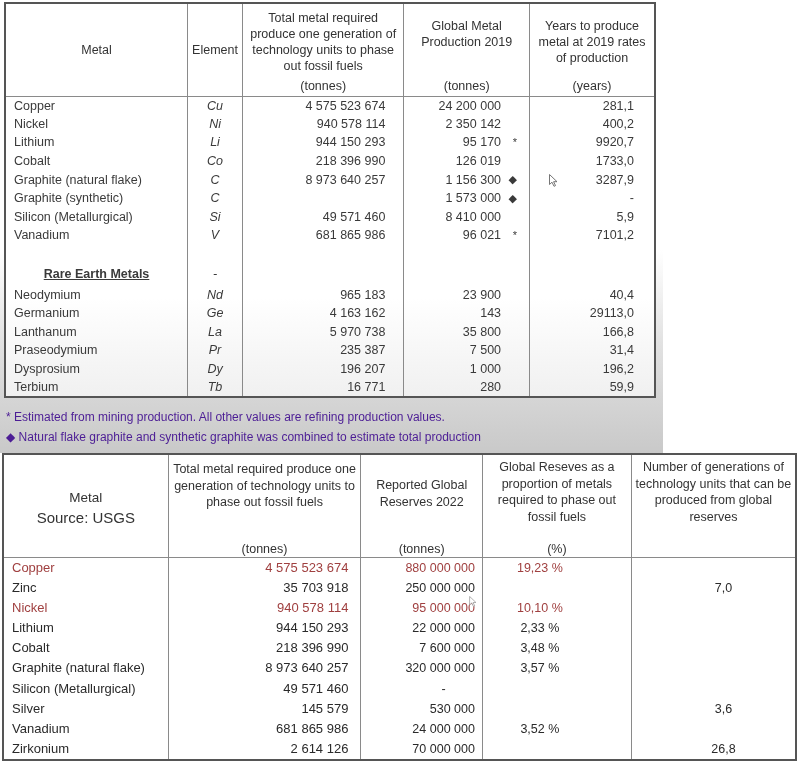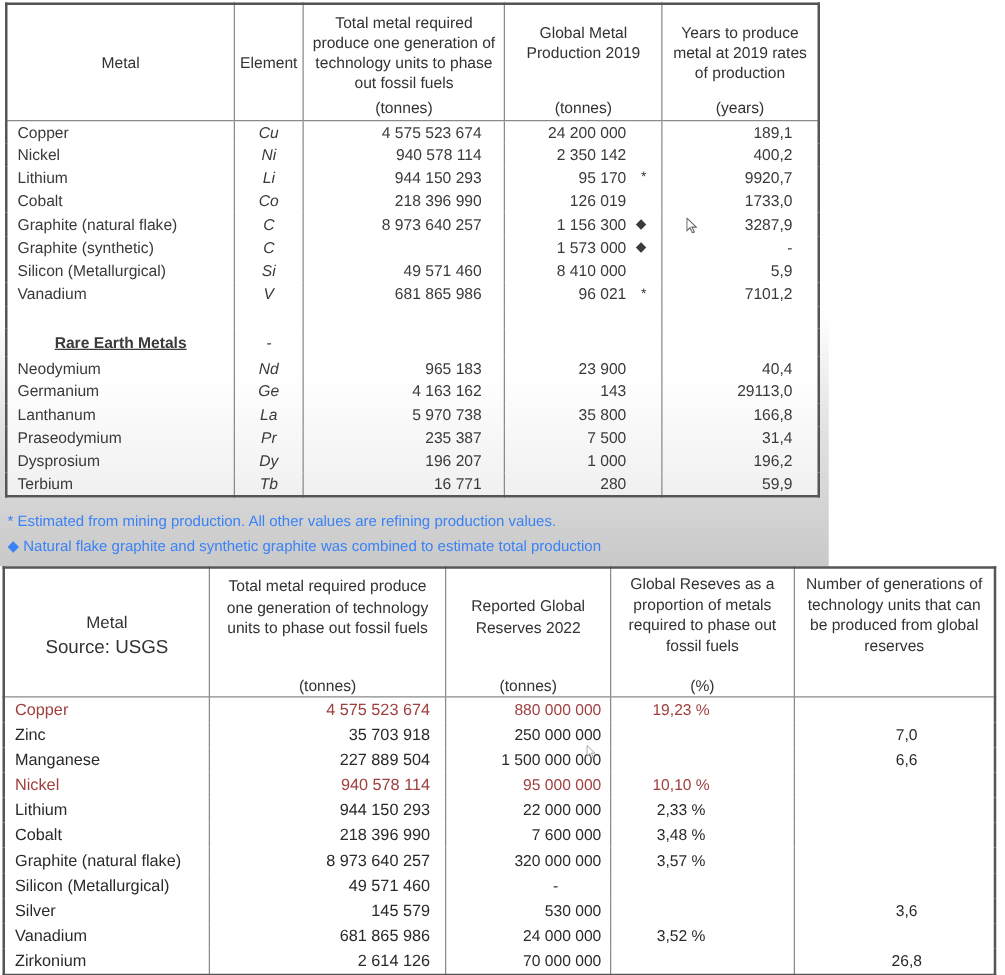--- a/index.html
+++ b/index.html
@@ -36,21 +36,21 @@
   .t1 td.c-el { text-align: center; font-style: italic; }
   .t1 td.c-tot { text-align: right; padding-right: 18px; }
   .t1 td.c-prod { text-align: right; padding-right: 28px; position: relative; }
   .t1 td.c-yrs { text-align: right; padding-right: 20px; }
   .t1 .mark { position: absolute; right: 12px; top: 0; font-size: 11px; }
   .t1 .section { font-weight: bold; text-decoration: underline; text-align: center !important; margin-top: 16px; }
 
   .hdr-cell { display: flex; flex-direction: column; justify-content: space-between; height: 88px; padding-top: 4px; }
 
   
-  .foot { position: absolute; left: 6px; font-size: 12px; color: #3b82f6; white-space: nowrap; }
+  .foot { position: absolute; left: 6px; font-size: 12px; color: #4c1d95; white-space: nowrap; }
   .foot1 { top: 410px; }
   .foot2 { top: 430px; }
 
   
   .t2 {
     left: 2px; top: 453px; width: 795px;
     border: 2px solid #555;
     font-size: 12.5px; color: #2a2a2a;
   }
   .t2 th {
@@ -112,21 +112,21 @@
       </th>
     </tr>
   </thead>
   <tbody id="t1-body">
 
     <tr>
         <td class="c-metal">Copper</td>
         <td class="c-el">Cu</td>
         <td class="c-tot">4 575 523 674</td>
         <td class="c-prod"><span>24 200 000</span><span class="mark"></span></td>
-        <td class="c-yrs">189,1</td>
+        <td class="c-yrs">281,1</td>
       </tr>
     <tr>
         <td class="c-metal">Nickel</td>
         <td class="c-el">Ni</td>
         <td class="c-tot">940 578 114</td>
         <td class="c-prod"><span>2 350 142</span><span class="mark"></span></td>
         <td class="c-yrs">400,2</td>
       </tr>
     <tr>
         <td class="c-metal">Lithium</td>
@@ -291,27 +291,20 @@
         <td class="c-pct">19,23 %</td>
         <td class="c-gen"></td>
       </tr>
     <tr>
         <td class="c-metal">Zinc</td>
         <td class="c-tot">35 703 918</td>
         <td class="c-res">250 000 000</td>
         <td class="c-pct"></td>
         <td class="c-gen">7,0</td>
       </tr>
-    <tr>
-        <td class="c-metal">Manganese</td>
-        <td class="c-tot">227 889 504</td>
-        <td class="c-res">1 500 000 000</td>
-        <td class="c-pct"></td>
-        <td class="c-gen">6,6</td>
-      </tr>
     <tr class="hl">
         <td class="c-metal">Nickel</td>
         <td class="c-tot">940 578 114</td>
         <td class="c-res">95 000 000</td>
         <td class="c-pct">10,10 %</td>
         <td class="c-gen"></td>
       </tr>
     <tr>
         <td class="c-metal">Lithium</td>
         <td class="c-tot">944 150 293</td>

